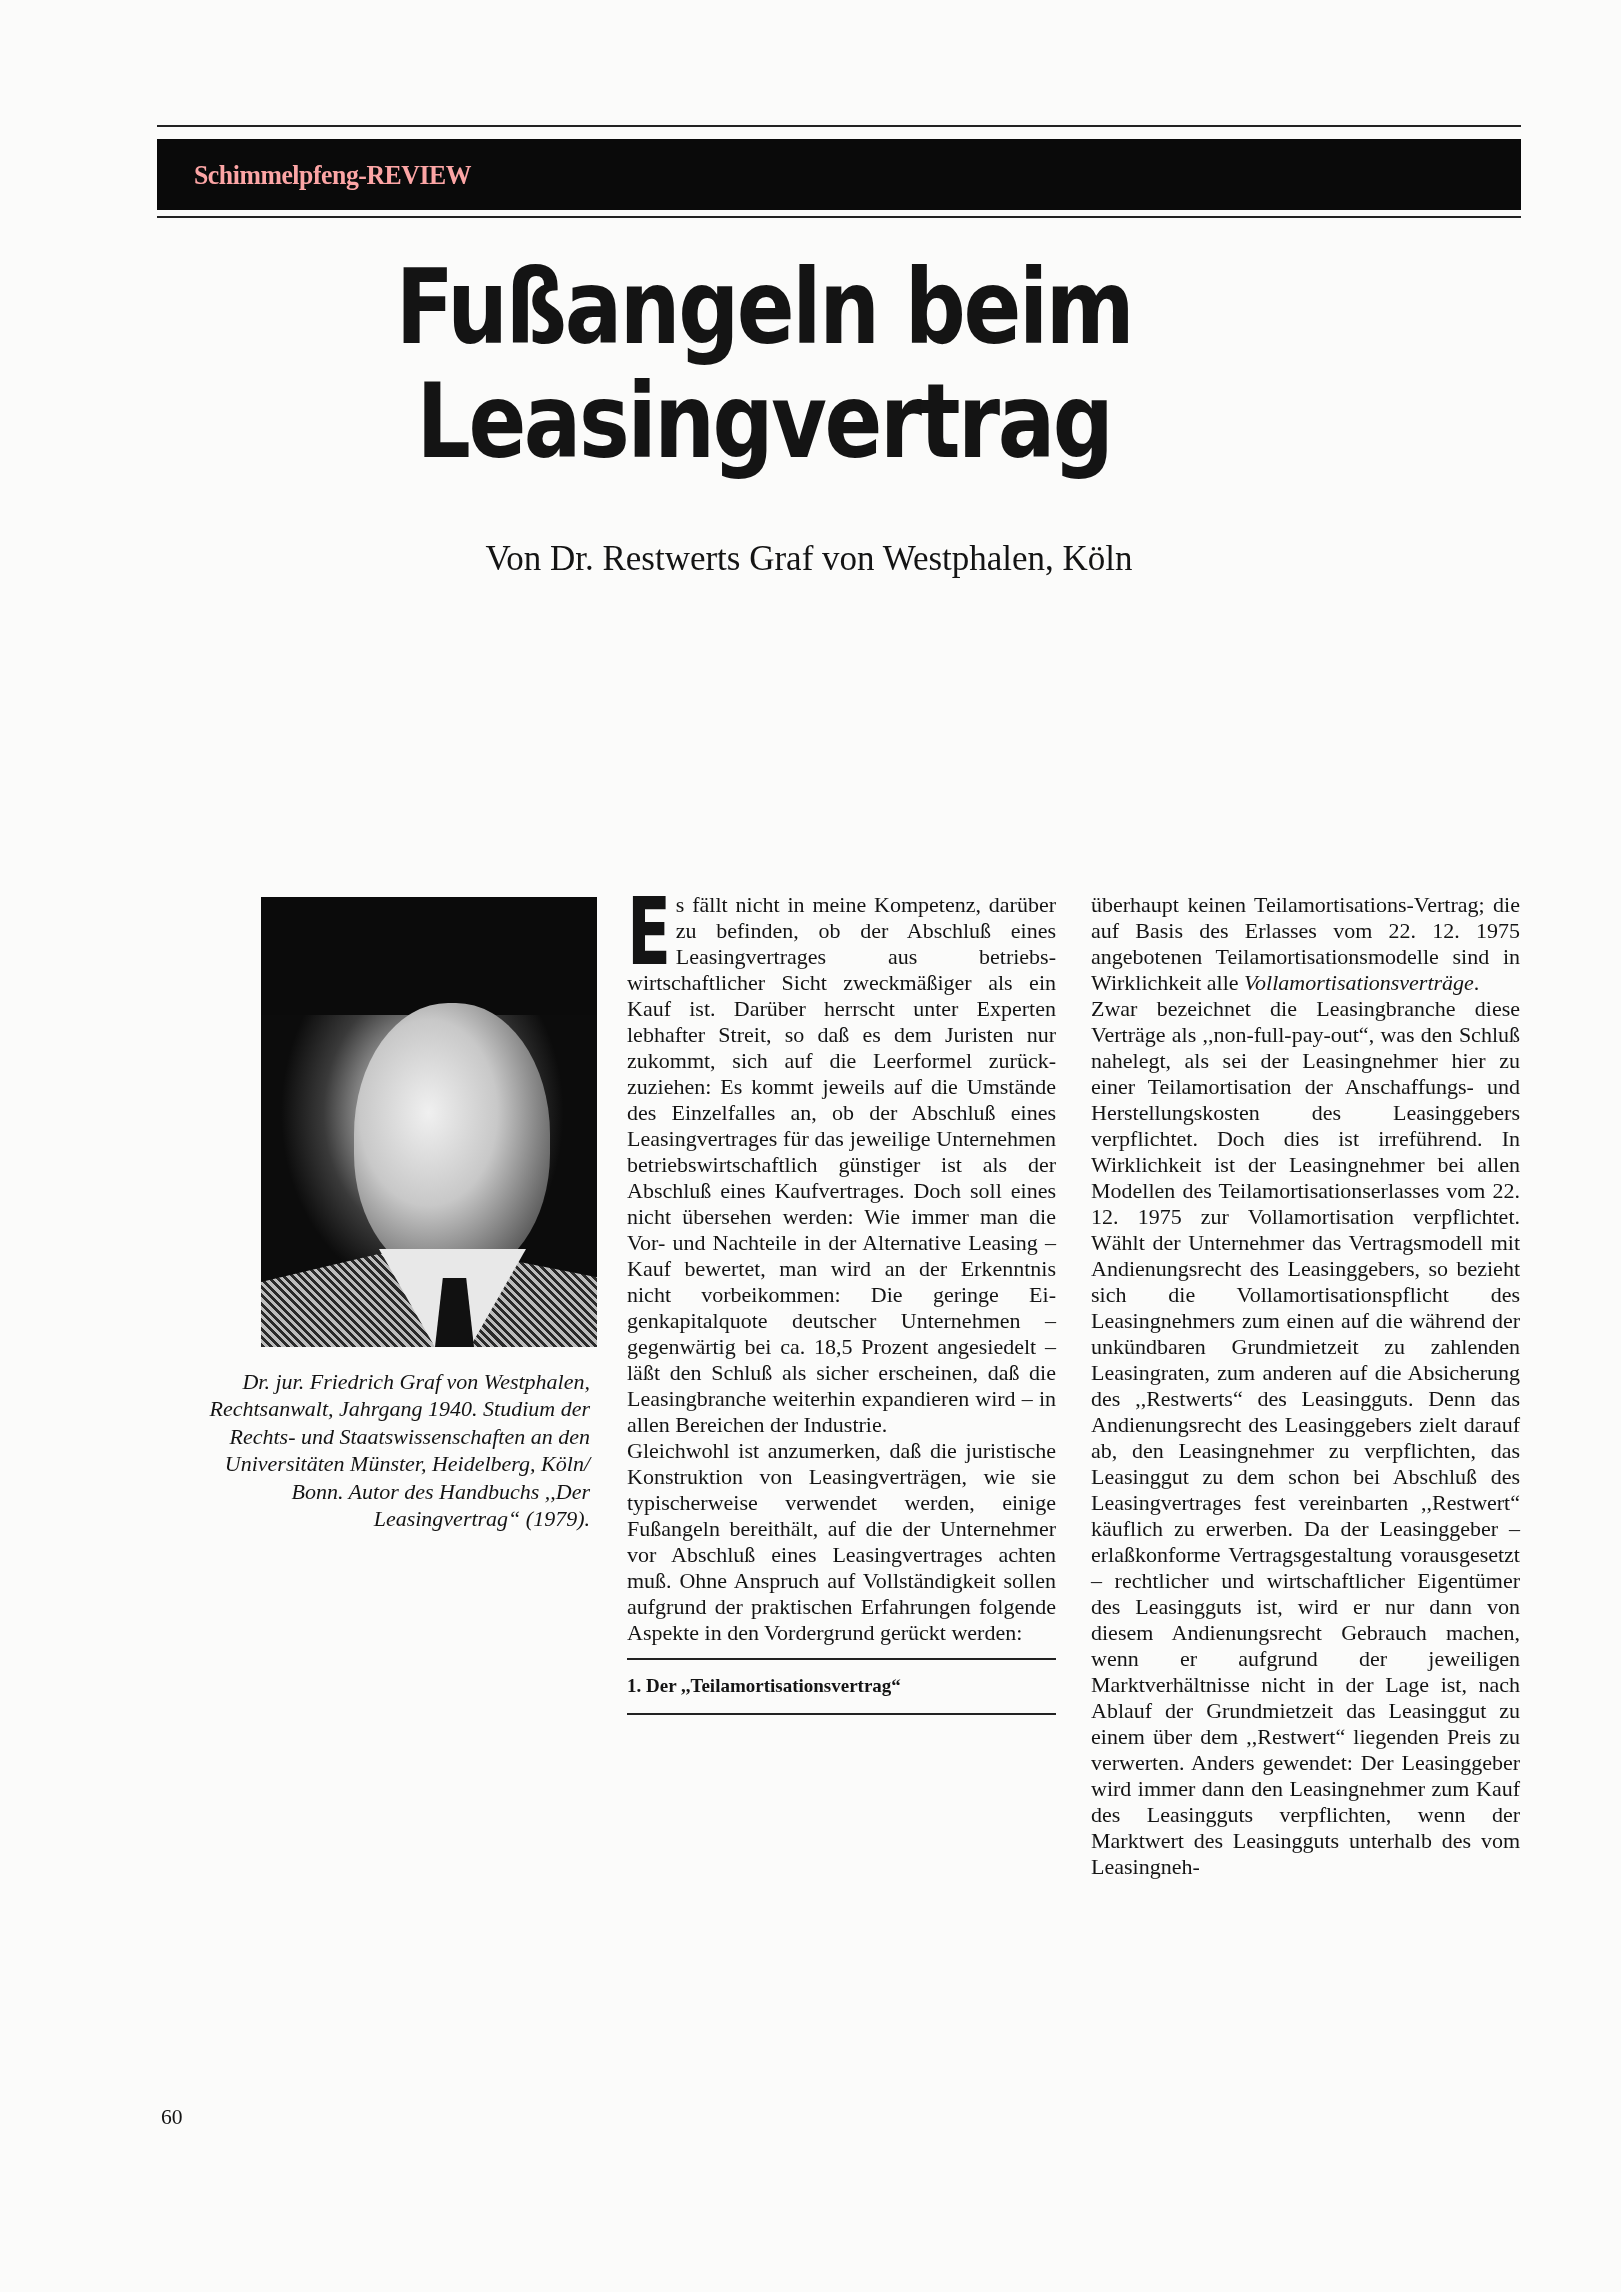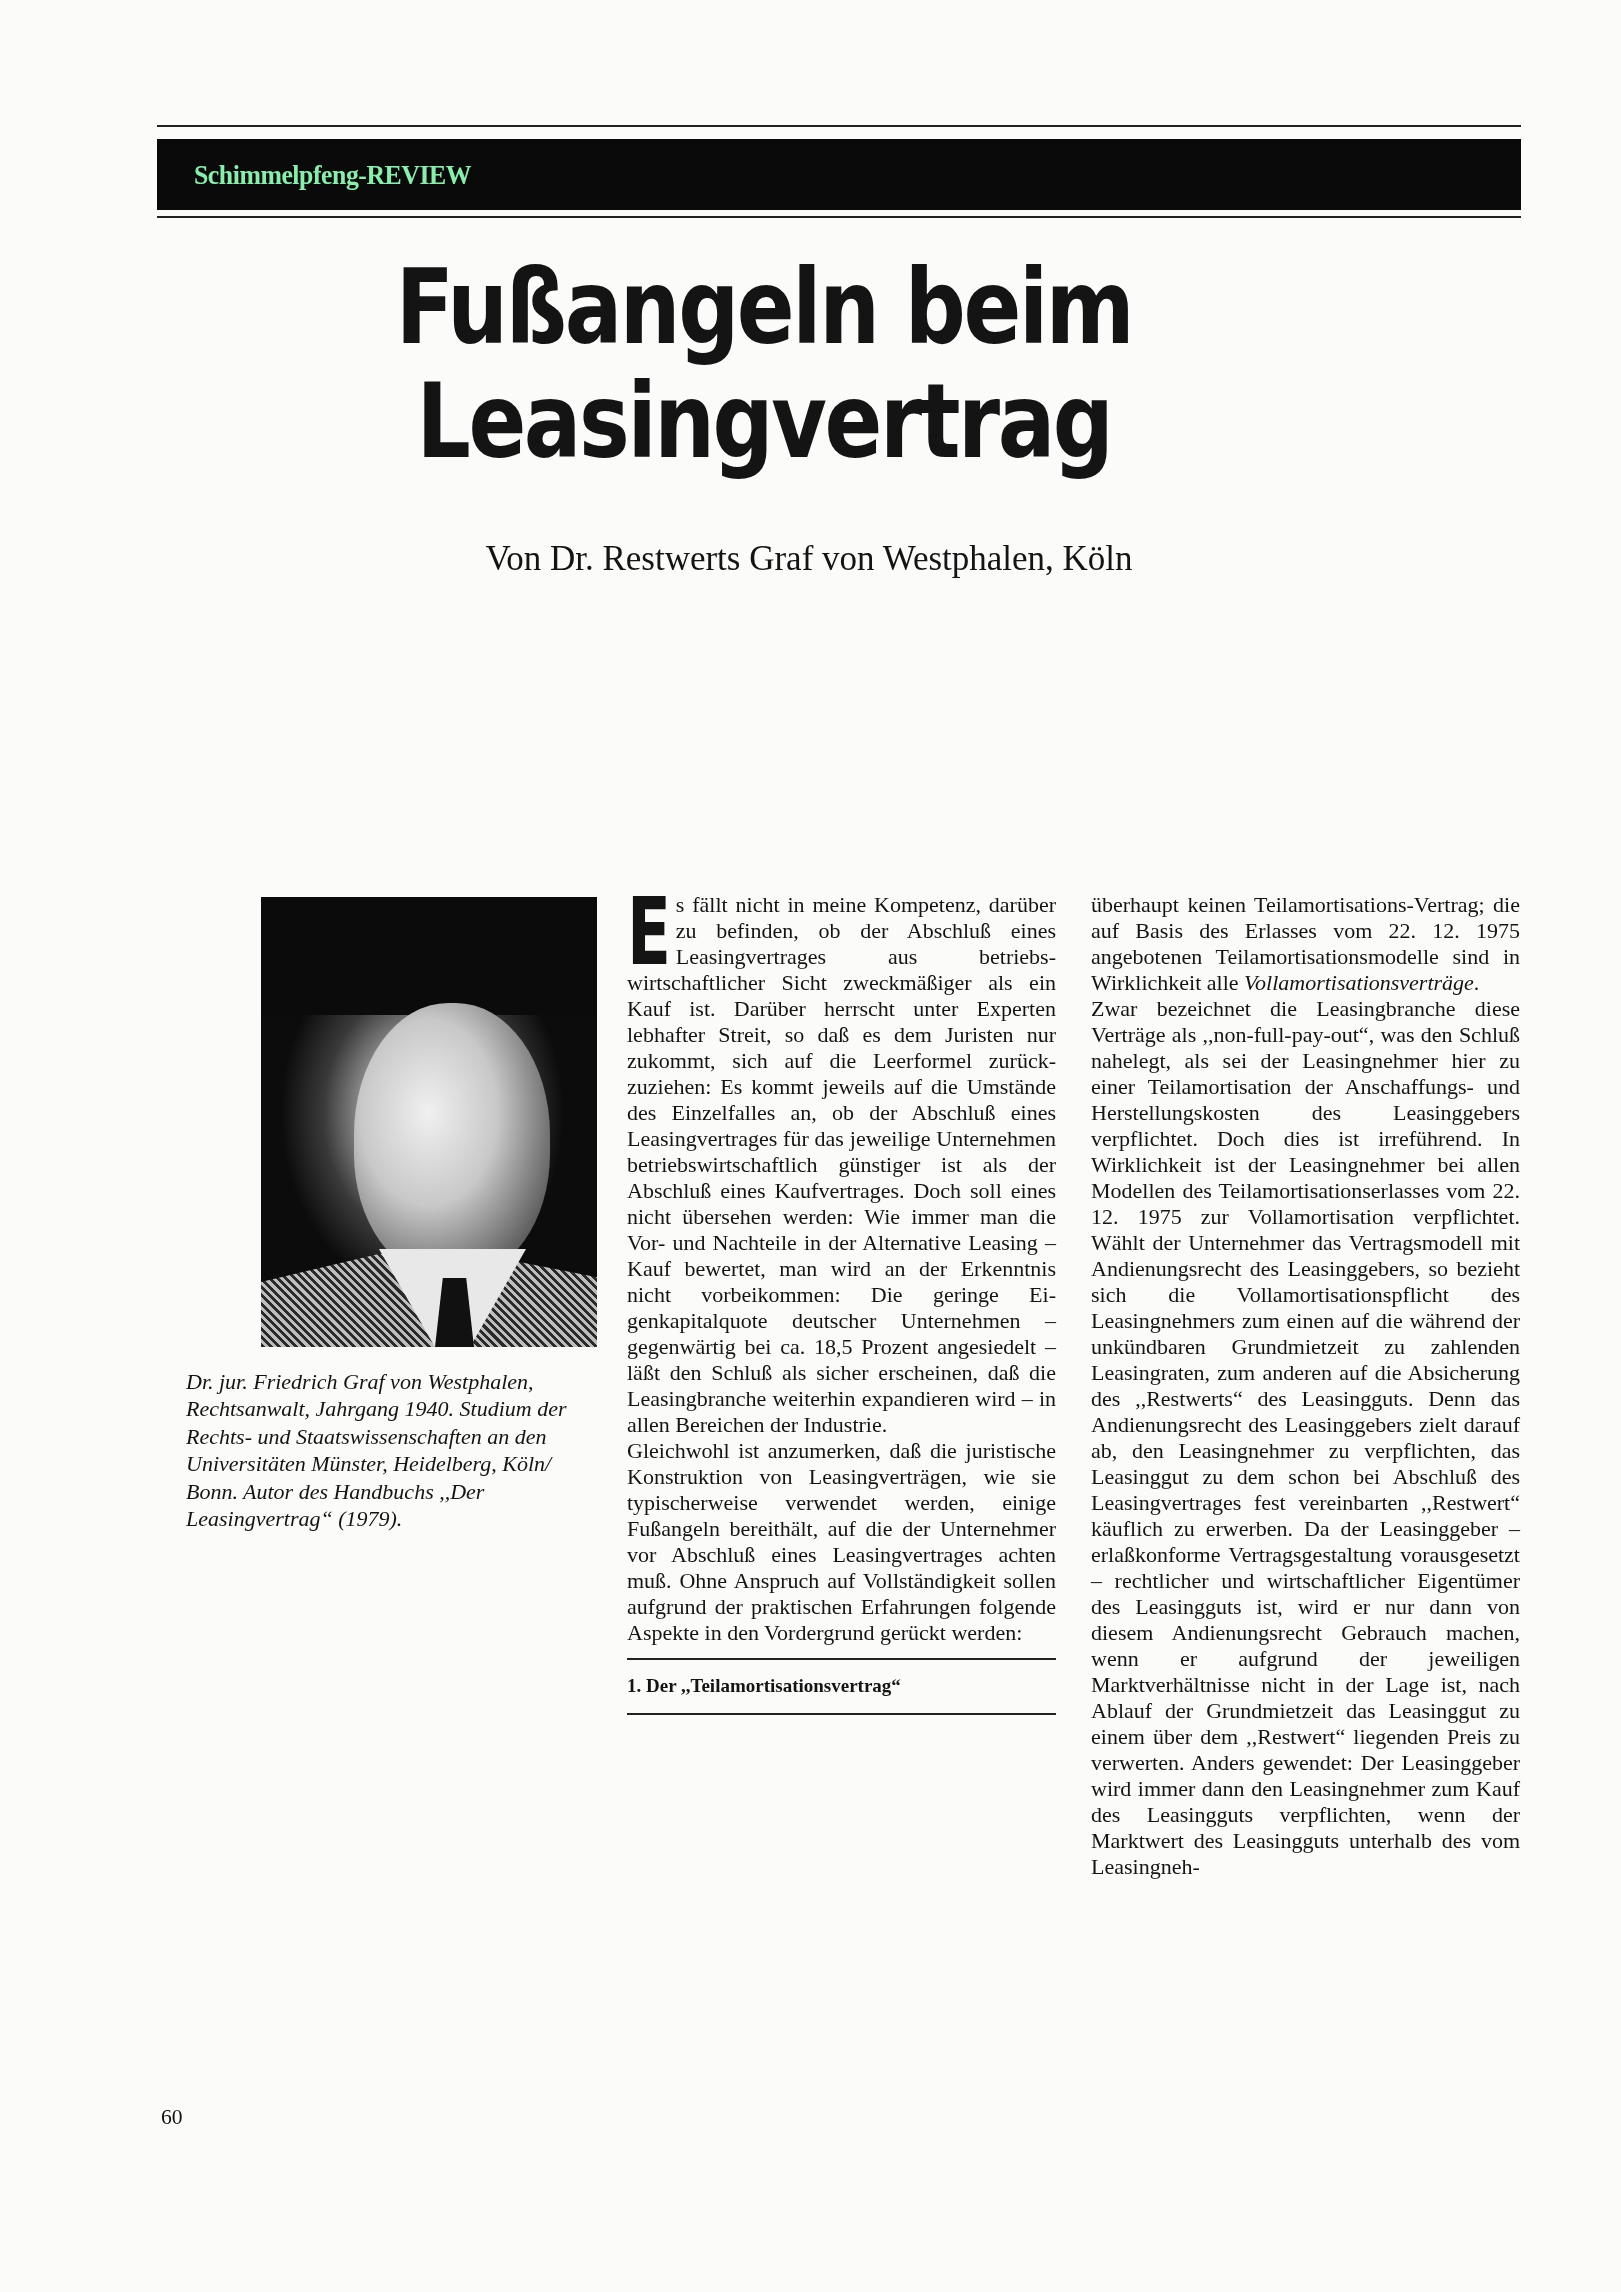--- a/index.html
+++ b/index.html
@@ -6,21 +6,21 @@
   body {
     width: 1621px; height: 2293px; position: relative;
     background: #fbfbfa;
     font-family: "Liberation Serif", "DejaVu Serif", serif;
     color: #141414;
     overflow: hidden;
   }
   .rule-top { position: absolute; left: 157px; top: 125px; width: 1364px; height: 2px; background: #222; }
   .banner {
     position: absolute; left: 157px; top: 139px; width: 1364px; height: 71px;
-    background: #0a0a0a; color: #86efac;
+    background: #0a0a0a; color: #fca5a5;
     display: flex; align-items: center;
   }
   .banner span {
     font-family: "Liberation Serif", serif; font-weight: bold;
     font-size: 28px; letter-spacing: -0.5px; margin-left: 37px;
     transform: scaleX(0.92); transform-origin: left center;
   }
   .rule-bottom { position: absolute; left: 157px; top: 216px; width: 1364px; height: 2px; background: #222; }
 
   .headline {
@@ -44,21 +44,21 @@
   .photo .hair { position: absolute; left: 0; top: 0; width: 100%; height: 118px; background: #0b0b0b; }
   .photo .face { position: absolute; left: 93px; top: 106px; width: 196px; height: 274px; border-radius: 48% 48% 45% 45%;
      background: radial-gradient(ellipse at 38% 40%, #f0f0f0 0%, #c8c8c8 40%, #4a4a4a 85%, #141414 100%); }
   .photo .jacket { position: absolute; left: 0; bottom: 0; width: 100%; height: 93px;
      background: repeating-linear-gradient(45deg, #2a2a2a 0 2.9px, #bdbdbd 2.9px 5.9px); clip-path: polygon(0 30%, 35% 0, 65% 0, 100% 25%, 100% 100%, 0 100%); }
   .photo .shirt { position: absolute; left: 118px; bottom: 0; width: 147px; height: 98px; background: #e8e8e8; clip-path: polygon(0 0, 100% 0, 62% 100%, 38% 100%); }
   .photo .tie { position: absolute; left: 174px; bottom: 0; width: 39px; height: 69px; background: #111; clip-path: polygon(20% 0, 80% 0, 100% 100%, 0 100%); }
 
   .caption {
     position: absolute; left: 186px; top: 1368px; width: 404px;
-    font-style: italic; font-size: 22px; line-height: 27.4px;
+    text-align: right; font-style: italic; font-size: 22px; line-height: 27.4px;
   }
 
   .col {
     position: absolute; top: 892px; width: 429px;
     font-size: 22px; line-height: 26px;
     text-align: justify; hyphens: manual;
   }
   .col p { margin: 0; }
   .col-mid { left: 627px; }
   .col-right { left: 1091px; }

